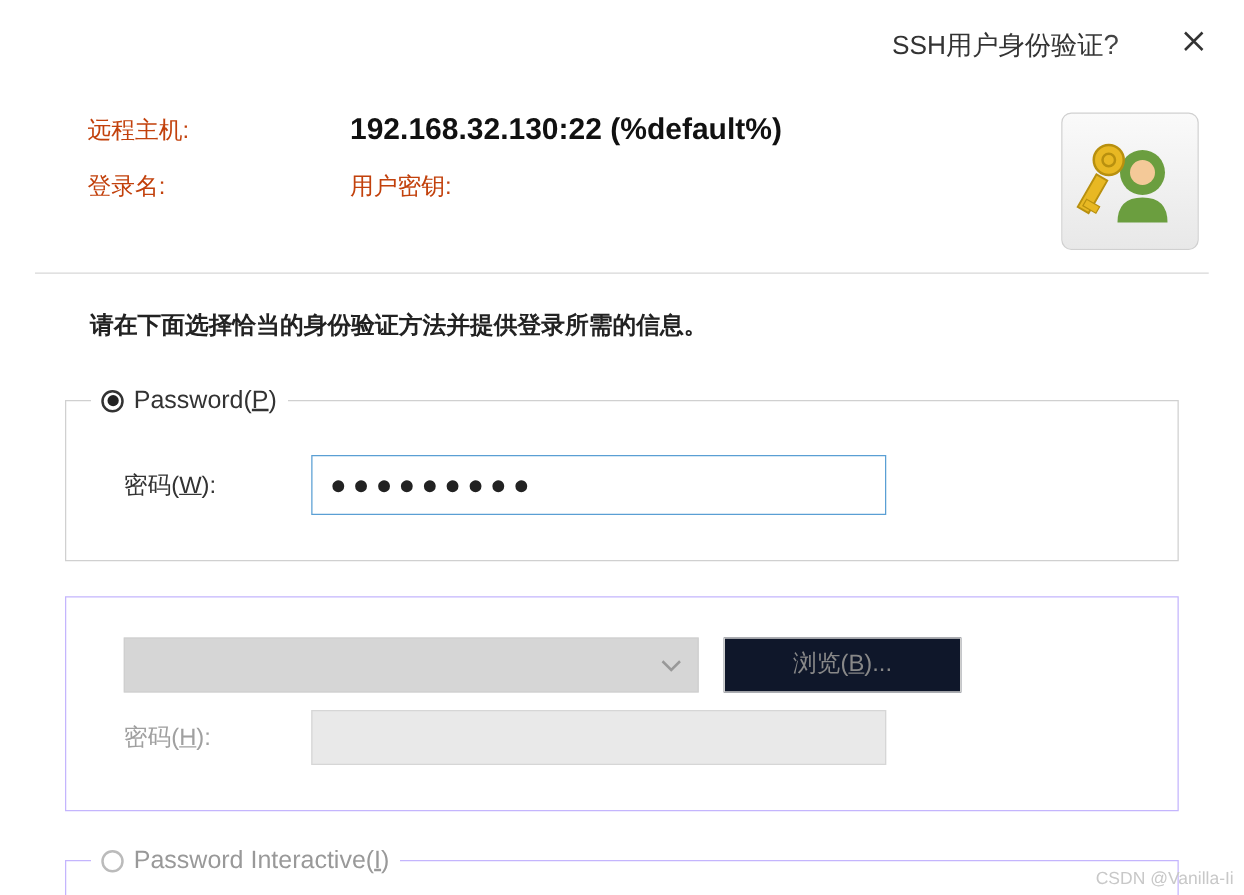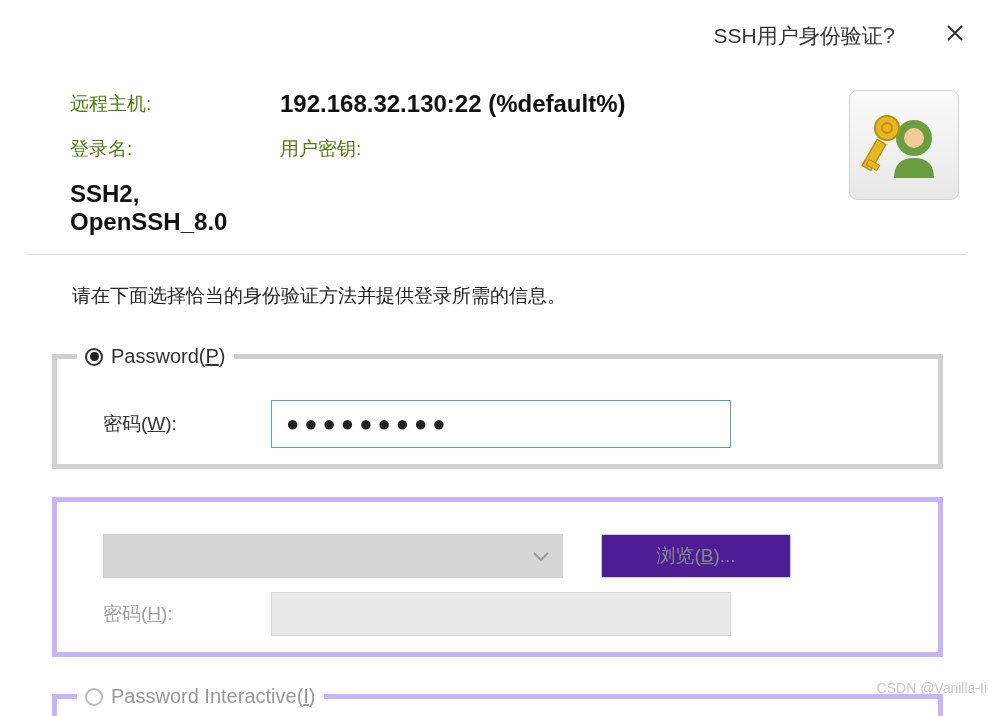--- a/index.html
+++ b/index.html
@@ -49,21 +49,21 @@
     }
     .info-grid {
       flex: 1;
       display: grid;
       grid-template-columns: 210px 1fr;
       row-gap: 18px;
       align-items: center;
     }
     .info-label {
       font-size: 19px;
-      color: #4d7c0f;
+      color: #c2410c;
     }
     .info-value {
       font-size: 24px;
       font-weight: 700;
       color: #111;
     }
     .header-icon {
       width: 110px;
       height: 110px;
       border: 1px solid #d0d0d0;
@@ -74,27 +74,27 @@
       justify-content: center;
       margin-right: 6px;
     }
     .content-area {
       border-top: 1px solid #d8d8d8;
       margin: 0 28px 0 28px;
     }
     .prompt {
       padding: 28px 0 36px 44px;
       font-size: 19px;
-      font-weight: 400;
+      font-weight: 700;
       color: #222;
     }
     fieldset {
-      border: 5px solid #c4b5fd;
+      border: 1px solid #c4b5fd;
       margin: 0 24px 28px 24px;
-      padding: 18px 20px 16px 20px;
+      padding: 18px 20px 36px 20px;
       position: relative;
     }
     fieldset.active {
       border-color: #d0d0d0;
     }
     legend {
       padding: 0 8px;
       display: flex;
       align-items: center;
       gap: 8px;
@@ -119,21 +119,20 @@
     }
     .radio-dot {
       width: 9px;
       height: 9px;
       background: #222;
       border-radius: 50%;
     }
     .form-row {
       display: flex;
       align-items: center;
-      gap: 18px;
       margin-top: 14px;
       margin-left: 26px;
     }
     .form-label {
       width: 150px;
       font-size: 19px;
       color: #333;
     }
     .form-label.disabled {
       color: #a0a0a0;
@@ -165,35 +164,35 @@
     .disabled-input.plain {
       background: #e9e9e9;
       border: 1px solid #d6d6d6;
     }
     .chevron-down {
       color: #888;
     }
     .browse-btn {
       width: 190px;
       height: 44px;
-      background: #4c1d95;
+      background: #0f172a;
       border: 1px solid #cfcfcf;
       color: #888;
       font-size: 19px;
       text-align: center;
       line-height: 42px;
       margin-left: 20px;
     }
     .ul {
       text-decoration: underline;
     }
     .watermark {
       position: absolute;
       right: 8px;
-      bottom: 20px;
+      bottom: 6px;
       font-size: 14px;
       color: #c8c8c8;
       font-family: Arial, sans-serif;
       text-align: center;
     }
     fieldset.cutoff {
       margin-bottom: 0;
       padding-bottom: 30px;
     }
   </style>
@@ -211,21 +210,20 @@
     </div>
   </div>
 </div>
 
 <div class="header-section">
   <div class="info-grid">
     <div class="info-label">远程主机:</div>
     <div class="info-value">192.168.32.130:22 (%default%)</div>
     <div class="info-label">登录名:</div>
     <div class="info-label">用户密钥:</div>
-    <div class="info-value">SSH2, OpenSSH_8.0</div>
   </div>
   <div class="header-icon">
     <svg width="90" height="90" viewBox="0 0 90 90">
       <circle cx="55" cy="38" r="18" fill="#6b9e3f"></circle>
       <path d="M35 78 Q35 58 55 58 Q75 58 75 78 Z" fill="#6b9e3f"></path>
       <circle cx="55" cy="38" r="10" fill="#f4c998"></circle>
       <circle cx="28" cy="28" r="12" fill="#e8b823" stroke="#b8900f" stroke-width="2"></circle>
       <circle cx="28" cy="28" r="5" fill="none" stroke="#b8900f" stroke-width="2"></circle>
       <rect x="10" y="40" width="10" height="30" fill="#e8b823" stroke="#b8900f" stroke-width="1.5" transform="rotate(30 15 55)"></rect>
       <rect x="8" y="62" width="12" height="6" fill="#e8b823" stroke="#b8900f" stroke-width="1" transform="rotate(30 14 65)"></rect>

